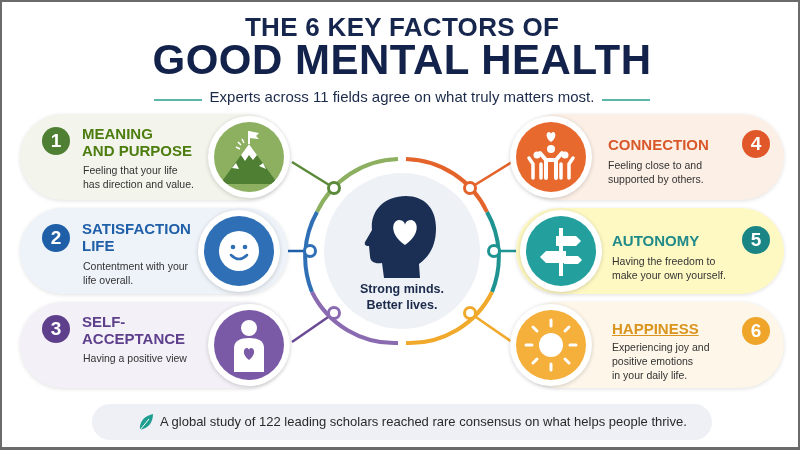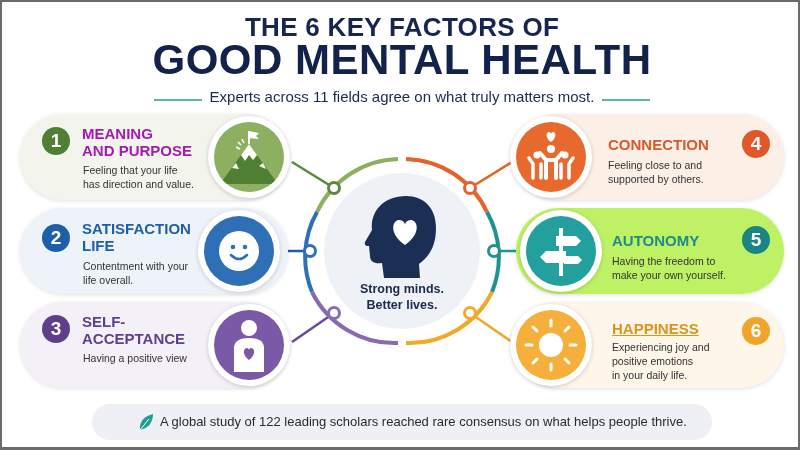--- a/index.html
+++ b/index.html
@@ -67,21 +67,21 @@
       <path d="M 403 243 C 388 233 389 219 397 218 C 401 218 403 221 403 223 C 403 221 405 218 409 218 C 417 219 418 233 403 243 Z" fill="#fff"></path>
     </g>
   </svg>
   <div class="hubtext">
     <div>Strong minds.</div>
     <div>Better lives.</div>
   </div>
 
   <div class="card" style="left:18px; top:112px; width:268px; background:#f3f5ec;">
     <div class="badge" style="left:22px; top:13px; background:#4f7f33;">1</div>
-    <div class="ctitle" style="left:62px; top:11px; color:#a21caf;">
+    <div class="ctitle" style="left:62px; top:11px; color:#4d7c0f;">
       <div>MEANING</div>
         <div>AND PURPOSE</div>
     </div>
     <div class="cdesc" style="left:63px; top:49px;">
       <div>Feeling that your life</div>
         <div>has direction and value.</div>
     </div>
   </div>
   <div class="iconwrap" style="left:206px; top:114px;">
     <div class="iconcircle" style="background:#8cb060;">
@@ -155,21 +155,21 @@
         <path d="M 35 20 C 29 16 30 10 33 10 C 34 10 35 11 35 12 C 35 11 36 10 37 10 C 40 10 41 16 35 20 Z" fill="#fff"></path>
         <circle cx="35" cy="27" r="4" fill="#fff"></circle>
         <circle cx="21" cy="33" r="3.5" fill="#fff"></circle>
         <circle cx="49" cy="33" r="3.5" fill="#fff"></circle>
         <path d="M 30 56 L 30 38 L 24 31 M 40 56 L 40 38 L 46 31 M 30 38 L 40 38" stroke="#fff" stroke-width="4" fill="none" stroke-linecap="round"></path>
         <path d="M 17 56 L 17 42 L 13 36 M 25 56 L 25 42 M 53 56 L 53 42 L 57 36 M 45 56 L 45 42" stroke="#fff" stroke-width="3.5" fill="none" stroke-linecap="round"></path>
       </svg>
     </div>
   </div>
 
-  <div class="card" style="left:514px; top:206px; width:268px; background:#bef264;">
+  <div class="card" style="left:514px; top:206px; width:268px; background:#fef9c3;">
     <div class="ctitle" style="left:96px; top:24px; color:#1f8a89;">
       <div>AUTONOMY</div>
     </div>
     <div class="cdesc" style="left:96px; top:46px;">
       <div>Having the freedom to</div>
         <div>make your own yourself.</div>
     </div>
     <div class="badge" style="left:226px; top:18px; background:#1a8584;">5</div>
   </div>
   <div class="iconwrap" style="left:518px; top:208px;">

